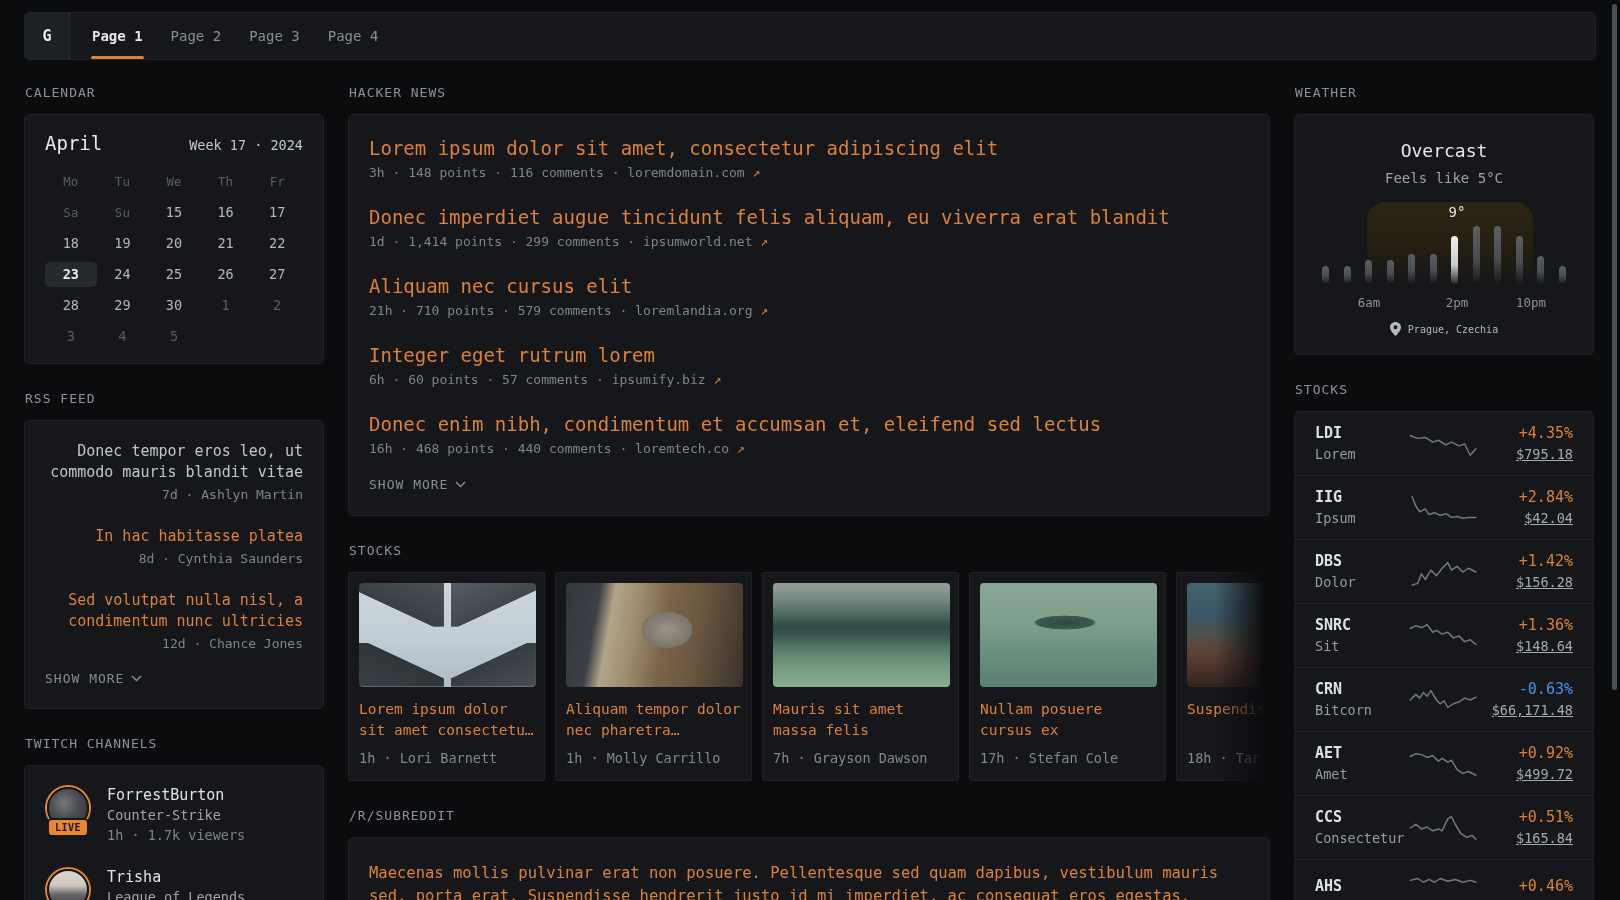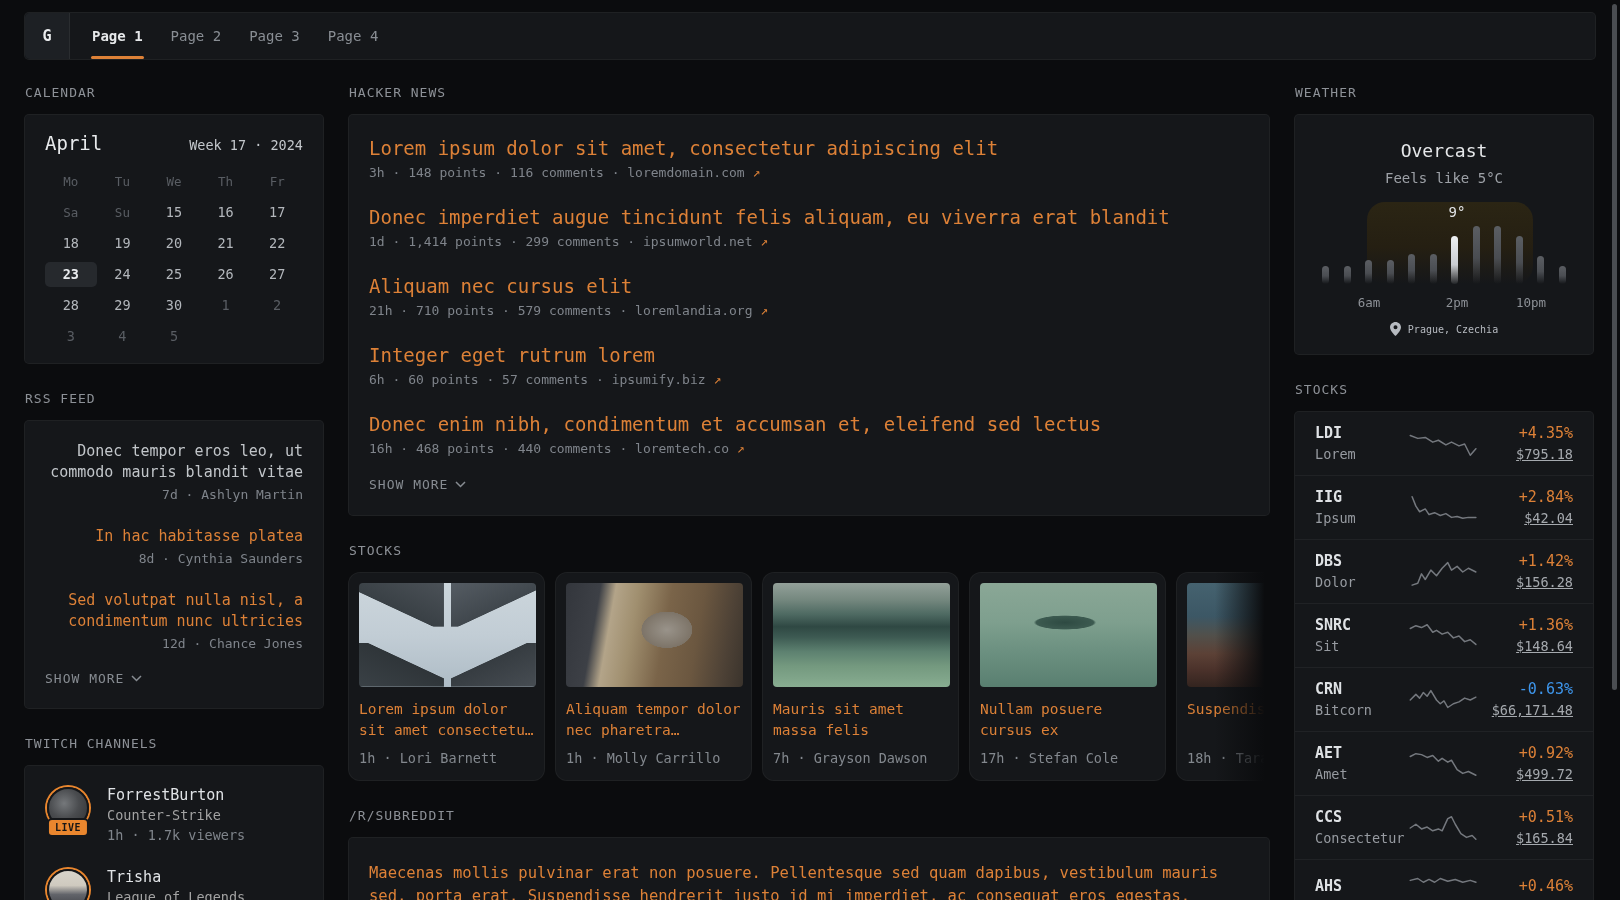--- a/index.html
+++ b/index.html
@@ -104,21 +104,21 @@
 
   
   .videos-row { position:relative; display:flex; gap:10px; overflow:hidden; width:922px; }
   .videos-row::after {
     content:""; position:absolute; top:0; bottom:0; right:0; width:55px;
     background:linear-gradient(90deg, rgba(11,12,14,0) 0%, #0b0c0e 90%);
     pointer-events:none;
   }
   .video-card {
     flex:none; width:197px; background:#15171a;
-    border:1px solid rgba(255,255,255,0.045); border-radius:12px;
+    border:1px solid rgba(255,255,255,0.045); border-radius:2px;
     padding:10px 10px 14px; cursor:pointer;
   }
   .vthumb { width:177px; height:104px; border-radius:4px; margin-bottom:12px; }
   .vt-1 {
     background:
       linear-gradient(205deg, #4b5157 0%, #394045 58%, rgba(57,64,69,0) 59%),
       linear-gradient(155deg, #555c63 0%, #40474d 56%, rgba(64,71,77,0) 57%),
       linear-gradient(25deg,  #3a4146 0%, #2f3539 57%, rgba(47,53,57,0) 58%),
       linear-gradient(335deg, #474d53 0%, #363c41 57%, rgba(54,60,65,0) 58%),
       linear-gradient(180deg, #ccd6dc 0%, #c2cdd5 50%, #aebcc6 100%);

